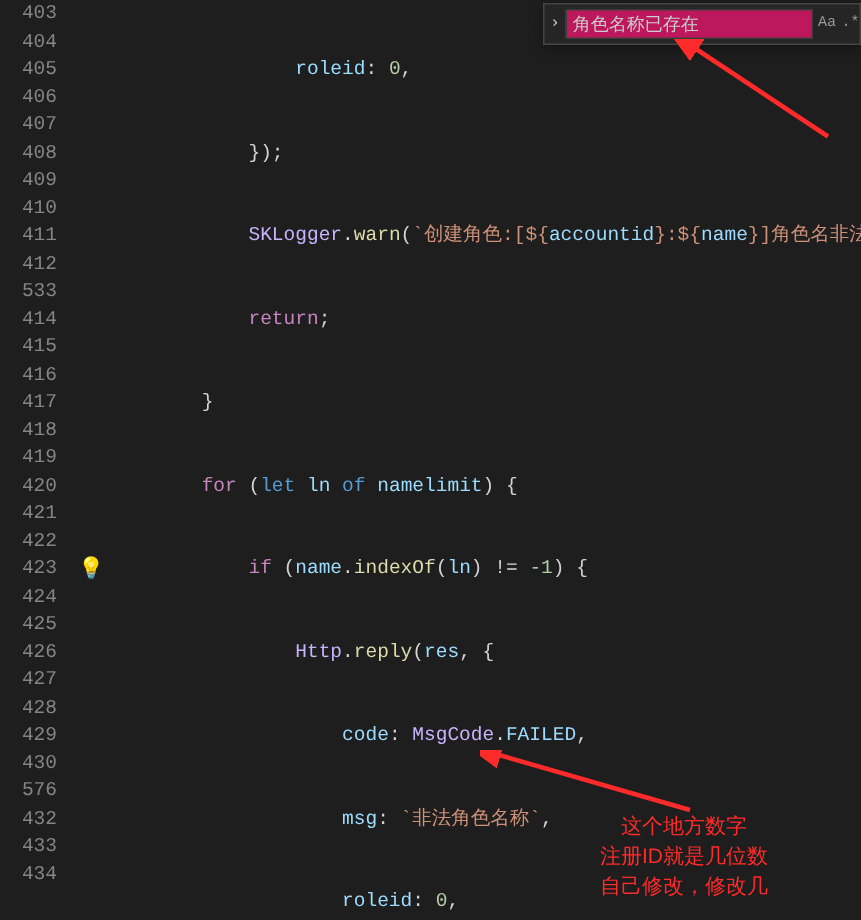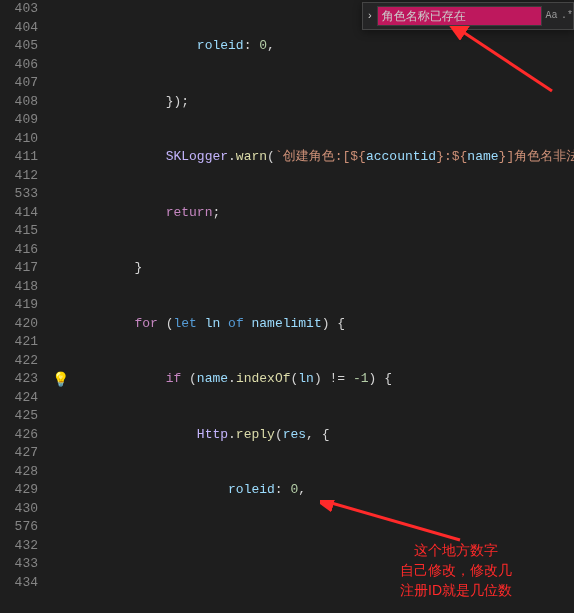--- a/index.html
+++ b/index.html
@@ -82,20 +82,22 @@
 
   <div class="code">
     <div class="row">                <span class="prop">roleid</span><span class="pun">: </span><span class="num">0</span><span class="pun">,</span></div>
     <div class="row">            <span class="pun">});</span></div>
     <div class="row">            <span class="cls">SKLogger</span><span class="pun">.</span><span class="fn">warn</span><span class="pun">(</span><span class="str">`<span>创建角色:[</span>${</span><span class="id">accountid</span><span class="str">}:${</span><span class="id">name</span><span class="str">}<span>]角色名非法!</span></span></div>
     <div class="row">            <span class="kw2">return</span><span class="pun">;</span></div>
     <div class="row">        <span class="pun">}</span></div>
     <div class="row">        <span class="kw2">for</span><span class="pun"> (</span><span class="k">let</span><span class="pun"> </span><span class="id">ln</span><span class="pun"> </span><span class="k">of</span><span class="pun"> </span><span class="id">namelimit</span><span class="pun">) {</span></div>
     <div class="row">            <span class="kw2">if</span><span class="pun"> (</span><span class="id">name</span><span class="pun">.</span><span class="fn">indexOf</span><span class="pun">(</span><span class="id">ln</span><span class="pun">) != </span><span class="num">-1</span><span class="pun">) {</span></div>
     <div class="row">                <span class="cls">Http</span><span class="pun">.</span><span class="fn">reply</span><span class="pun">(</span><span class="id">res</span><span class="pun">, {</span></div>
+    <div class="row">                    <span class="prop">code</span><span class="pun">: </span><span class="cls">MsgCode</span><span class="pun">.</span><span class="prop">FAILED</span><span class="pun">,</span></div>
+    <div class="row">                    <span class="prop">msg</span><span class="pun">: </span><span class="str">`<span>非法角色名称</span>`</span><span class="pun">,</span></div>
     <div class="row">                    <span class="prop">roleid</span><span class="pun">: </span><span class="num">0</span><span class="pun">,</span></div>
     
     
     
     
     
     
     
     
     
@@ -125,17 +127,17 @@
     <defs>
         <marker id="ah2" markerWidth="10" markerHeight="10" refX="2" refY="3" orient="auto">
           <path d="M0,0 L0,6 L8,3 z" fill="#ff2a2a"></path>
         </marker>
       </defs>
     <line x1="140" y1="40" x2="8" y2="2" stroke="#ff2a2a" stroke-width="3" marker-end="url(#ah2)"></line>
   </svg>
 
   <div class="anno" style="left:400px;top:540px;text-align:center;">
     <div>这个地方数字</div>
+    <div>注册ID就是几位数</div>
     <div>自己修改，修改几</div>
-    <div>注册ID就是几位数</div>
   </div>
 
 </div>
 
 </body></html>

